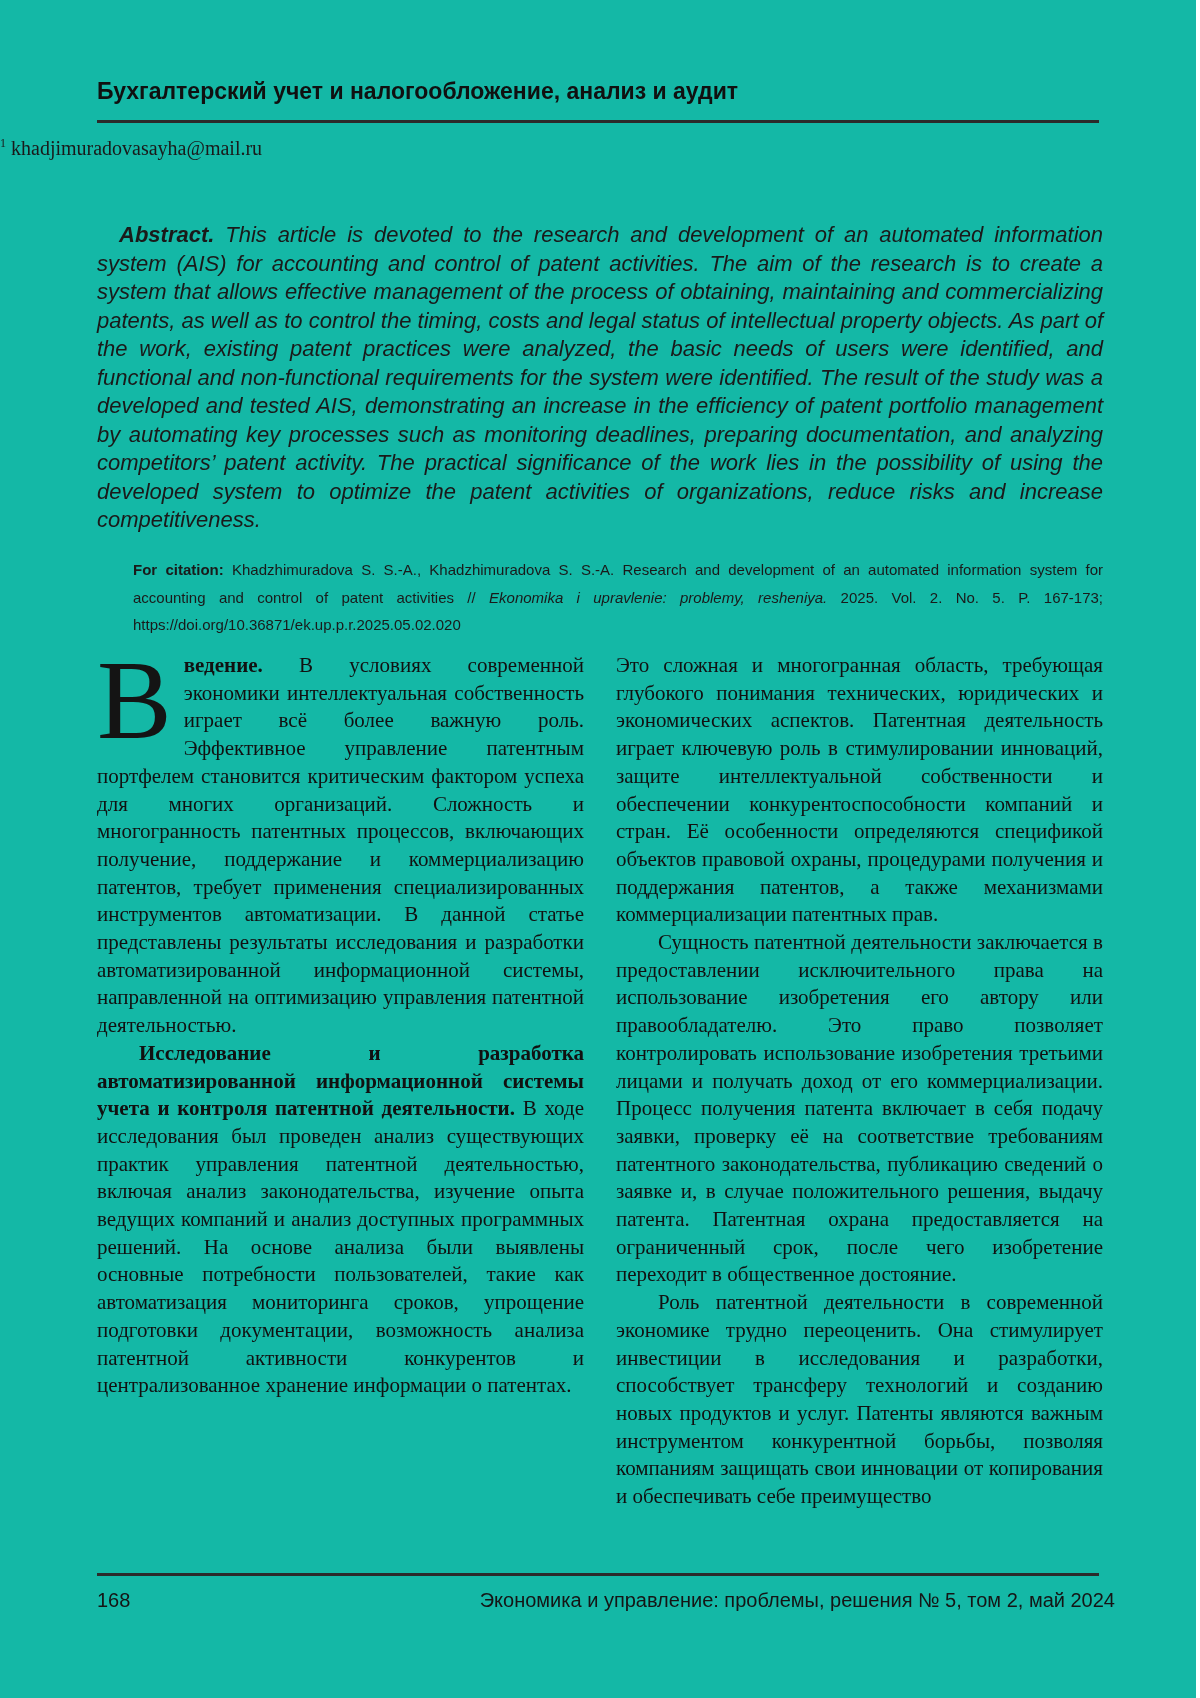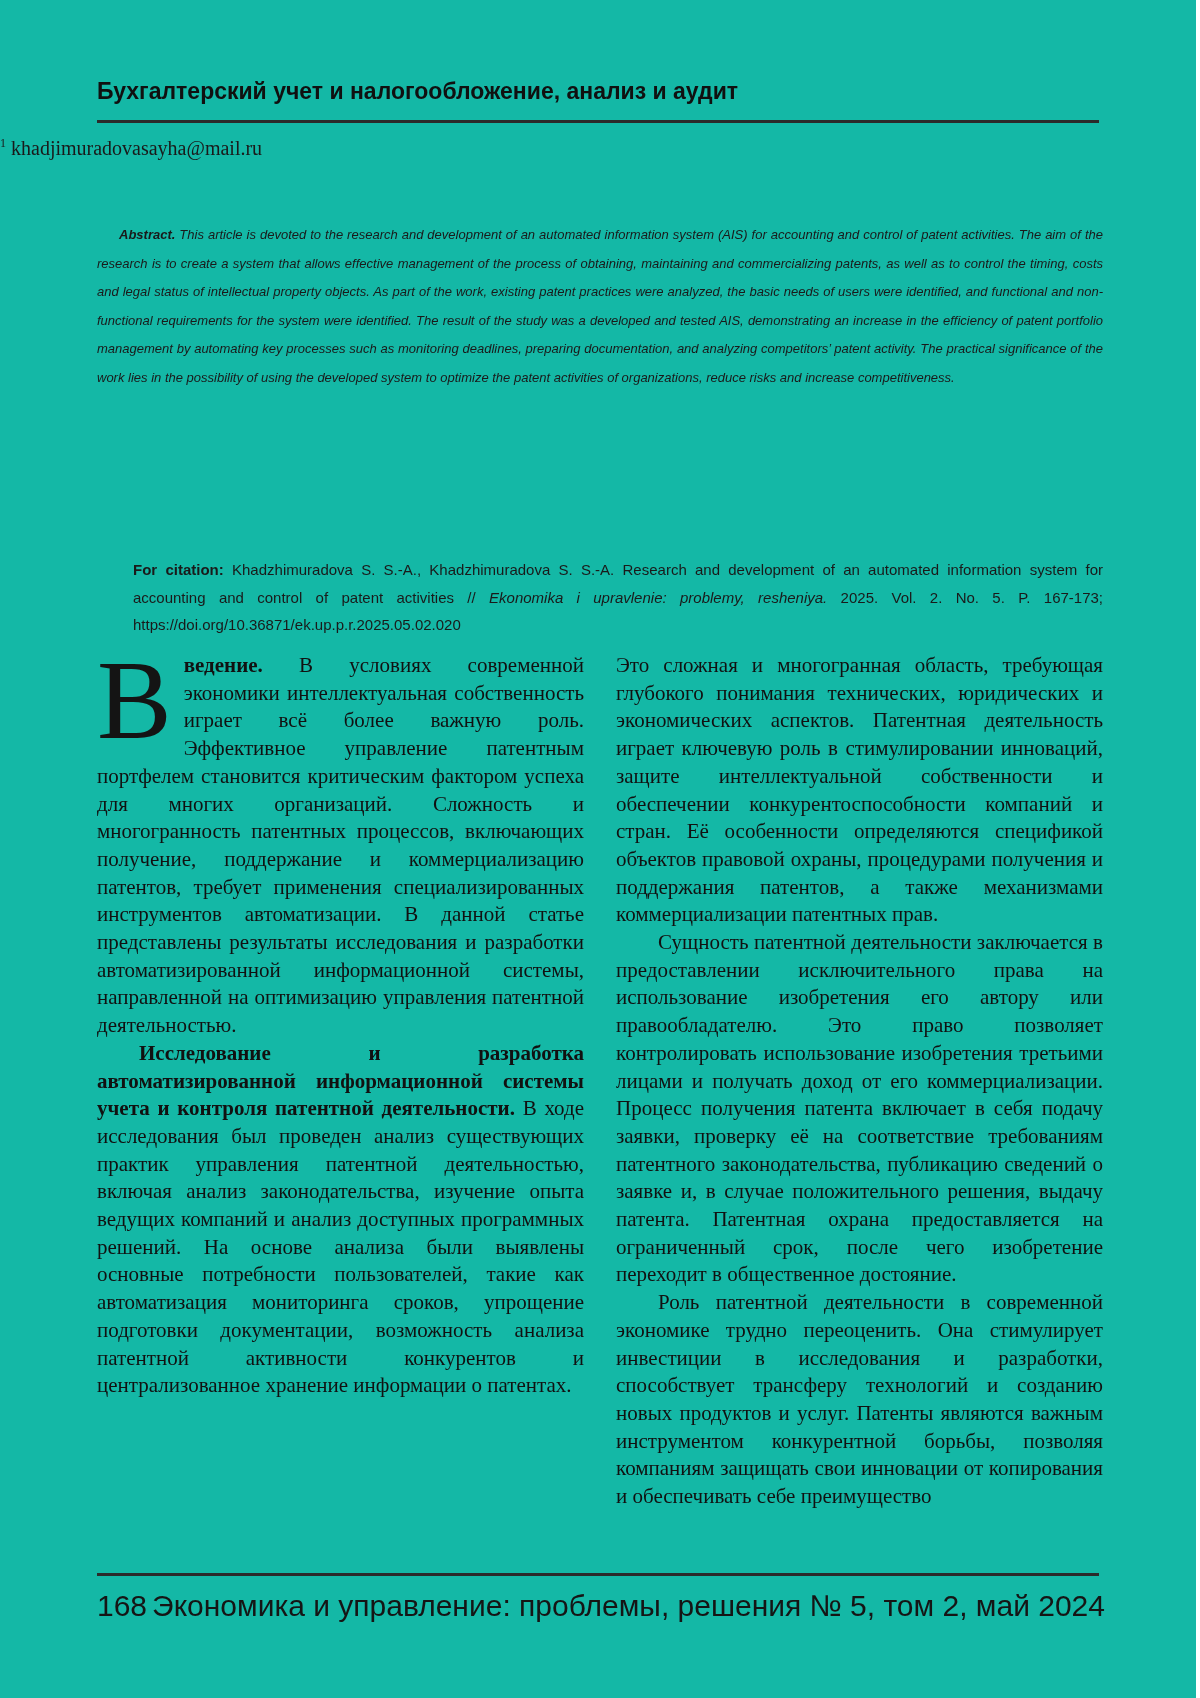--- a/index.html
+++ b/index.html
@@ -37,21 +37,21 @@
     color: #1a1a1a;
   }
   .emails sup { font-size: 12px; }
   .emails .addr { margin-left: 5px; }
 
   .front-matter {
     position: absolute;
     top: 221px; left: 97px; width: 1006px;
     font-family: "Liberation Sans", "DejaVu Sans", sans-serif;
     font-style: italic;
-    font-size: 13px;
+    font-size: 22px;
     line-height: 28.5px;
     text-align: justify;
     color: #1a1a1a;
   }
   .front-matter p { margin: 0; text-indent: 22px; }
   .front-matter .lead { font-weight: 700; }
 
   .citation {
     position: absolute;
     top: 556px; left: 133px; width: 970px;
@@ -91,26 +91,26 @@
   }
 
   .footer-rule {
     position: absolute;
     top: 1573px; left: 97px; right: 97px;
     height: 3px;
     background: #2b2b2b;
   }
   .footer-row {
     position: absolute;
-    top: 1589px; left: 97px; right: 91px;
+    top: 1589px; left: 97px; right: 81px;
     display: flex;
     justify-content: space-between;
     align-items: baseline;
     font-family: "Liberation Sans", "DejaVu Sans", sans-serif;
-    font-size: 30px;
+    font-size: 20px;
     color: #151515;
   }
 </style>
 </head>
 <body>
 
 <div class="page">
 
   <div class="running-head">Бухгалтерский учет и налогообложение, анализ и аудит</div>
 

